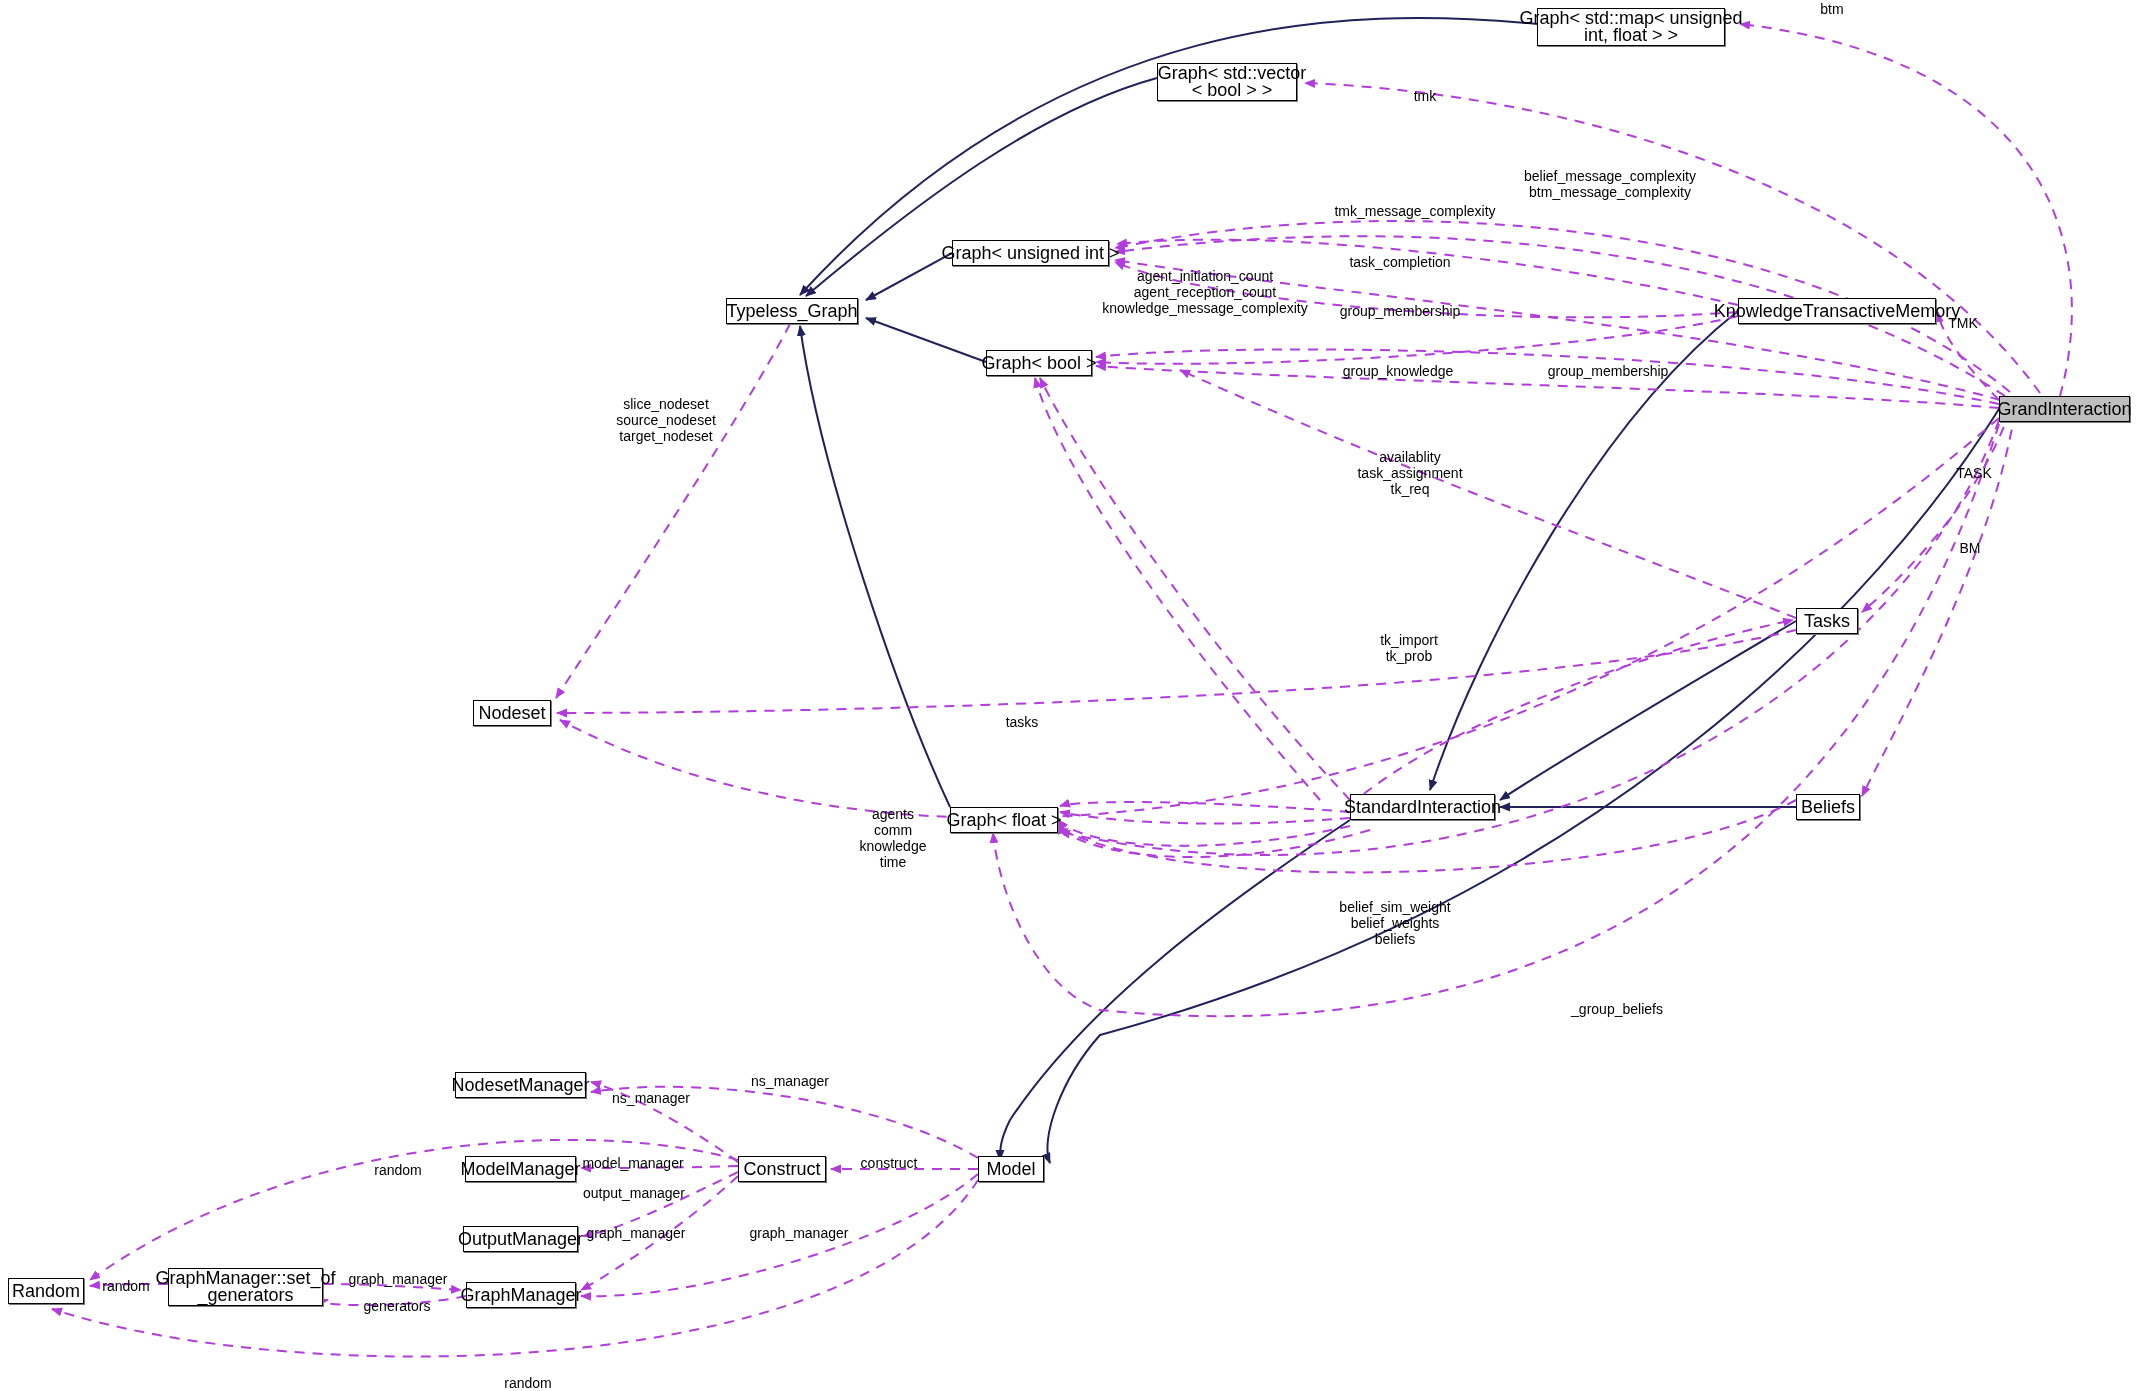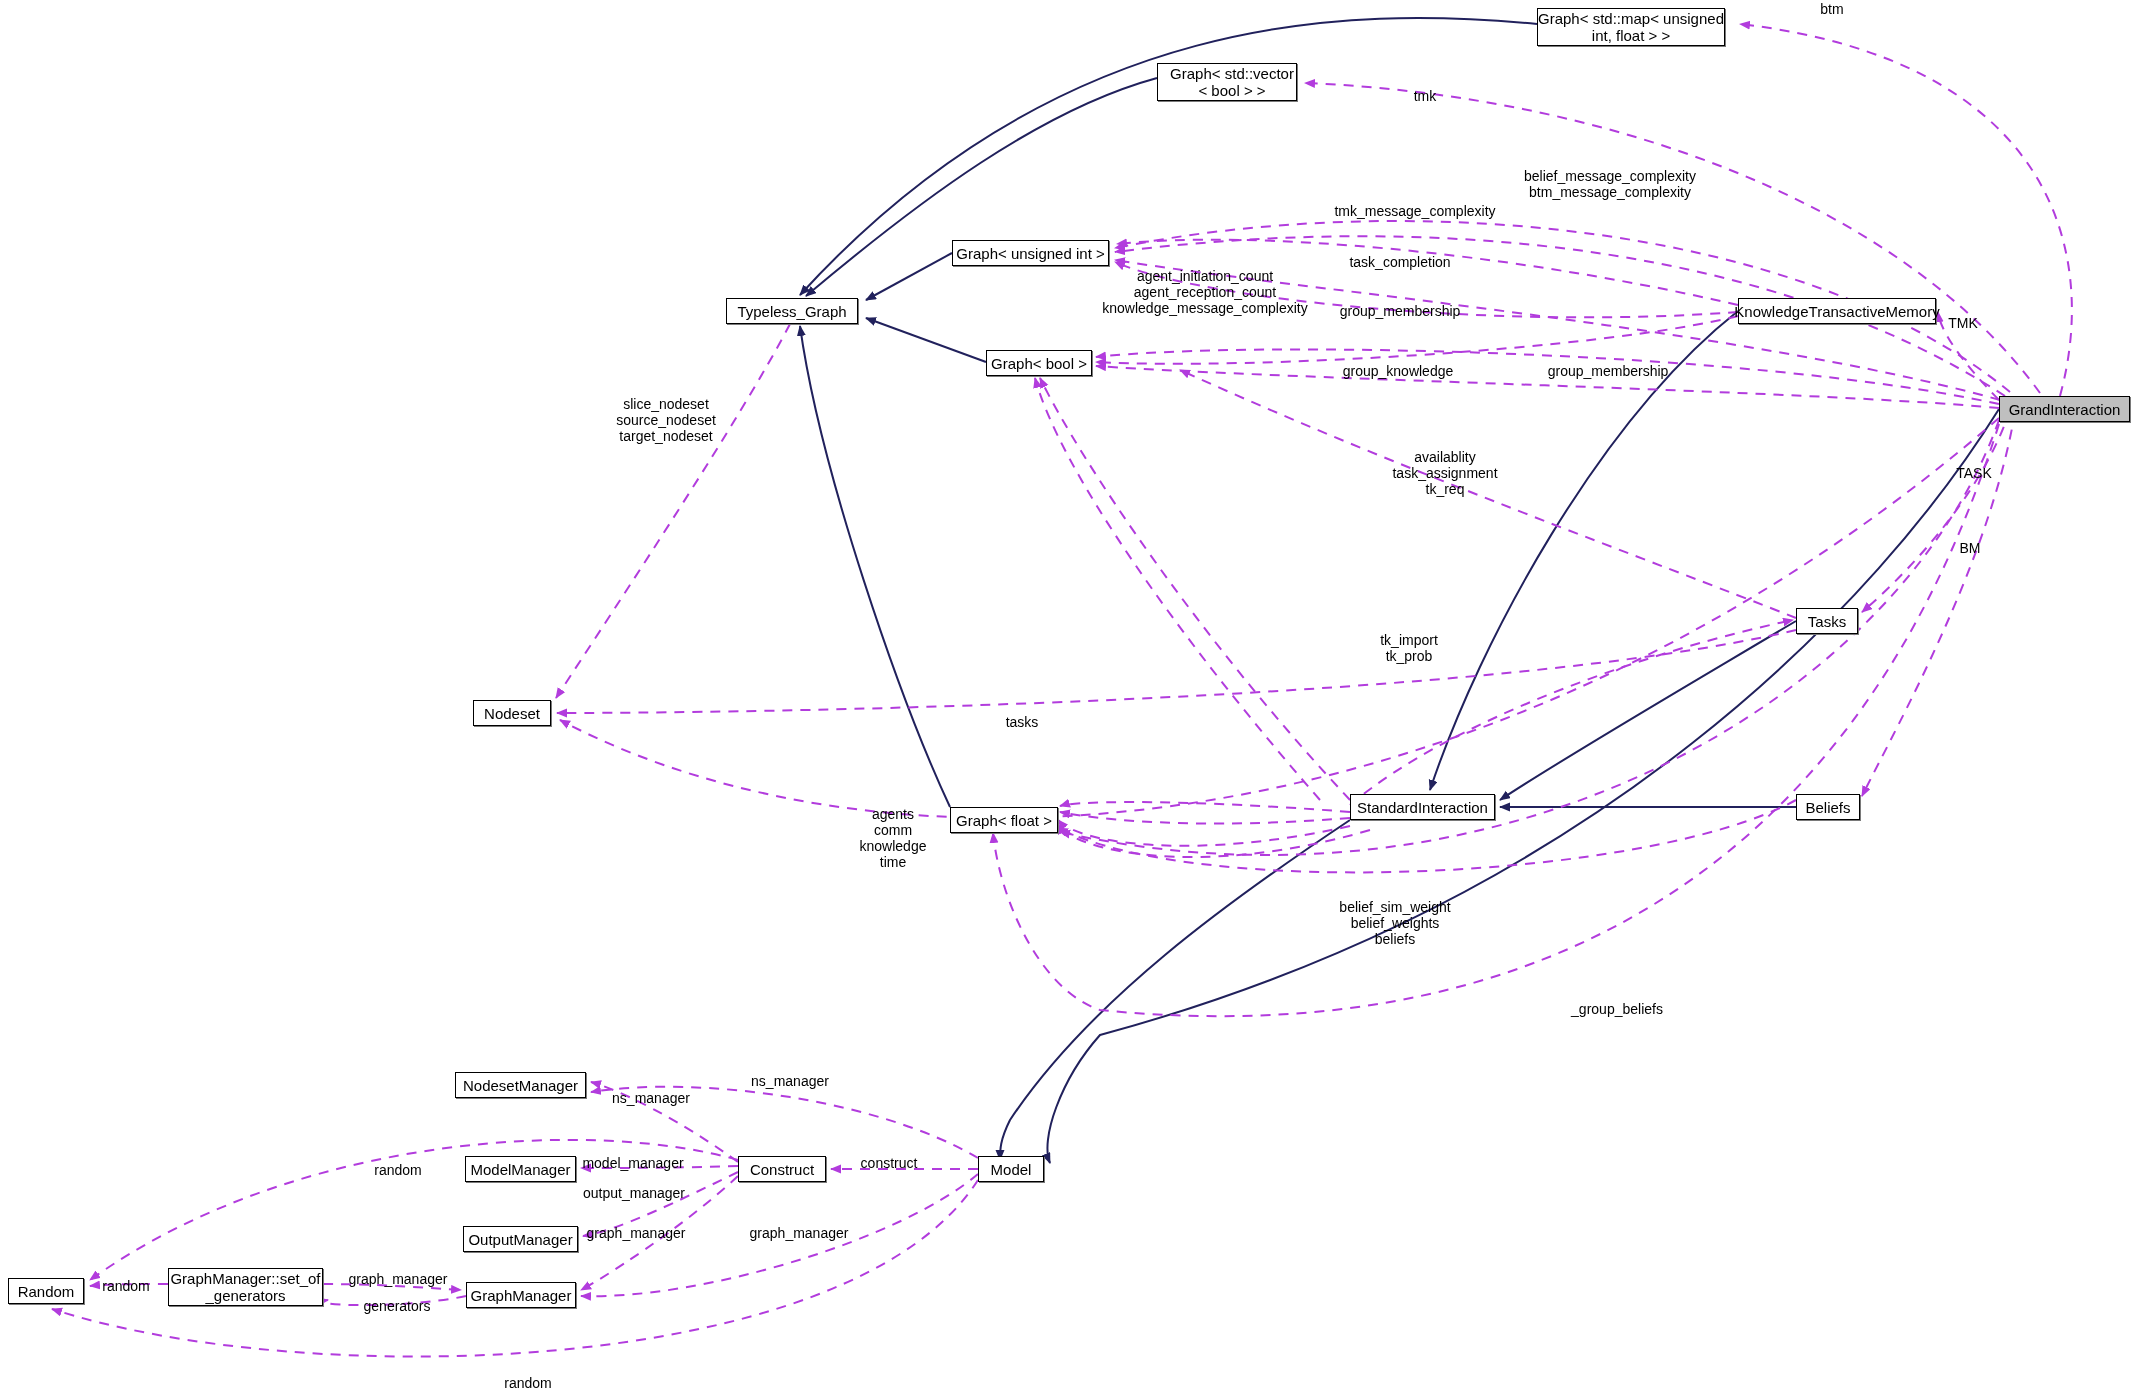--- a/index.html
+++ b/index.html
@@ -23,21 +23,21 @@
     height: 1391px;
     pointer-events: none;
   }
   .node {
     position: absolute;
     box-sizing: border-box;
     background: #ffffff;
     border: 1px solid #000000;
     box-shadow: 1px 1px 0 0 #7a7a7a;
     color: #000000;
-    font-size: 15px;
+    font-size: 18px;
     line-height: 17px;
     text-align: center;
     display: flex;
     align-items: center;
     justify-content: center;
     white-space: pre;
     padding: 0 6px;
     cursor: pointer;
   }
   .node.highlight {
@@ -213,21 +213,21 @@
 knowledge_message_complexity</div>
   <div class="edge-label" style="left:1400px; top:303px;">group_membership</div>
   <div class="edge-label" style="left:1398px; top:363px;">group_knowledge</div>
   <div class="edge-label" style="left:1608px; top:363px;">group_membership</div>
   <div class="edge-label" style="left:1963px; top:315px;">TMK</div>
   <div class="edge-label" style="left:1974px; top:465px;">TASK</div>
   <div class="edge-label" style="left:1970px; top:540px;">BM</div>
   <div class="edge-label" style="left:666px; top:396px;">slice_nodeset
 source_nodeset
 target_nodeset</div>
-  <div class="edge-label" style="left:1445px; top:449px;">availablity
+  <div class="edge-label" style="left:1410px; top:449px;">availablity
 task_assignment
 tk_req</div>
   <div class="edge-label" style="left:1409px; top:632px;">tk_import
 tk_prob</div>
   <div class="edge-label" style="left:1022px; top:714px;">tasks</div>
   <div class="edge-label" style="left:893px; top:806px;">agents
 comm
 knowledge
 time</div>
   <div class="edge-label" style="left:1395px; top:899px;text-align:center;">belief_sim_weight

